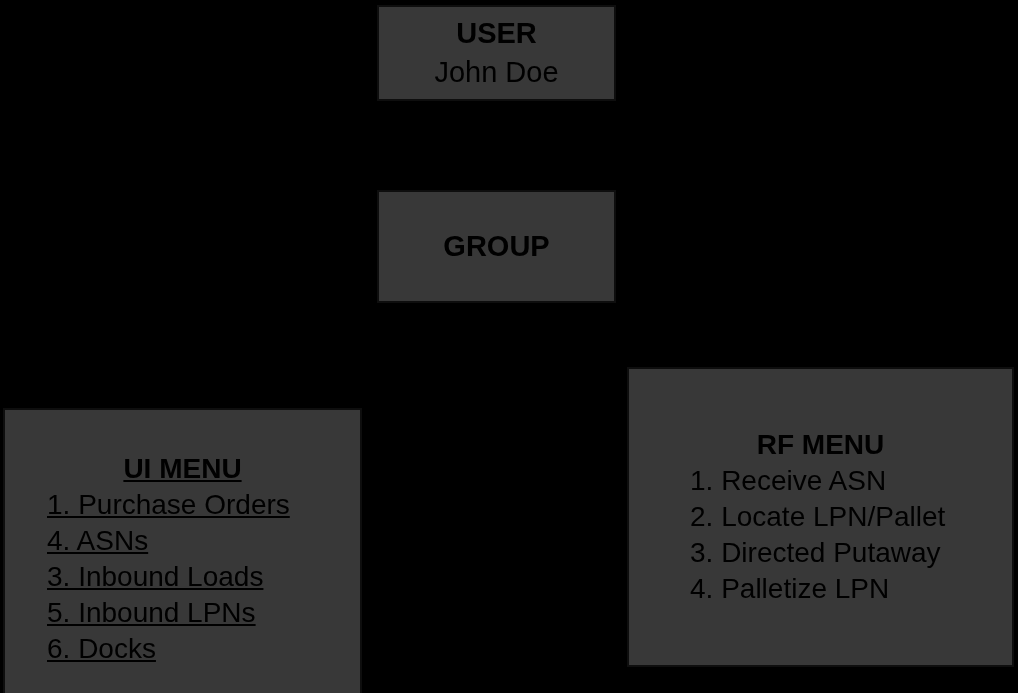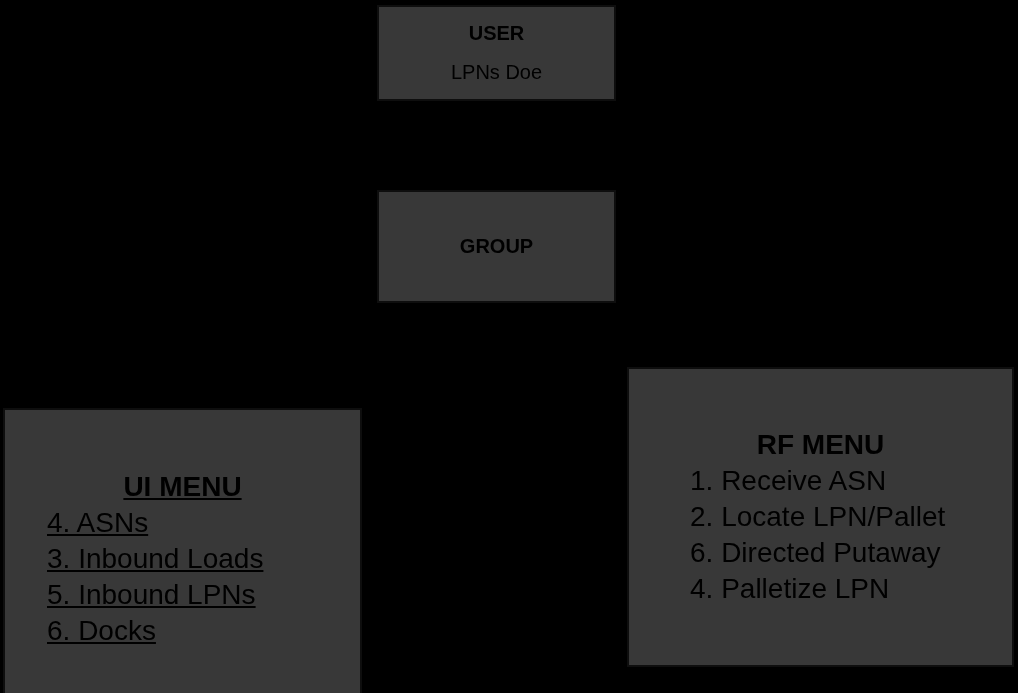--- a/index.html
+++ b/index.html
@@ -24,21 +24,21 @@
       box-sizing: border-box;
       color: #000000;
       display: flex;
       flex-direction: column;
       justify-content: center;
     }
     
     .entity {
       align-items: center;
       text-align: center;
-      font-size: 20px;
+      font-size: 29px;
       line-height: 39px;
     }
     .entity .node-title {
       font-weight: bold;
     }
     .node-user  { left: 377px; top: 5px;   width: 239px; height: 96px;  }
     .node-group { left: 377px; top: 190px; width: 239px; height: 113px; }
     
     .menu {
       font-size: 28px;
@@ -58,40 +58,41 @@
     .node-ui-menu li { padding-left: 42px; }
     .node-rf-menu li { padding-left: 61px; }
   </style>
 </head>
 <body>
 
 <div class="canvas">
 
   <div class="node entity node-user">
     <div class="node-title">USER</div>
-    <div class="node-value">LPNs Doe</div>
+    <div class="node-value">John Doe</div>
   </div>
 
   <div class="node entity node-group">
     <div class="node-title">GROUP</div>
   </div>
 
   <div class="node menu node-ui-menu">
     <div class="node-title">UI MENU</div>
     <ul>
+      <li>1. Purchase Orders</li>
       <li>4. ASNs</li>
       <li>3. Inbound Loads</li>
       <li>5. Inbound LPNs</li>
       <li>6. Docks</li>
     </ul>
   </div>
 
   <div class="node menu node-rf-menu">
     <div class="node-title">RF MENU</div>
     <ul>
       <li>1. Receive ASN</li>
       <li>2. Locate LPN/Pallet</li>
-      <li>6. Directed Putaway</li>
+      <li>3. Directed Putaway</li>
       <li>4. Palletize LPN</li>
     </ul>
   </div>
 
 </div>
 
 </body></html>

